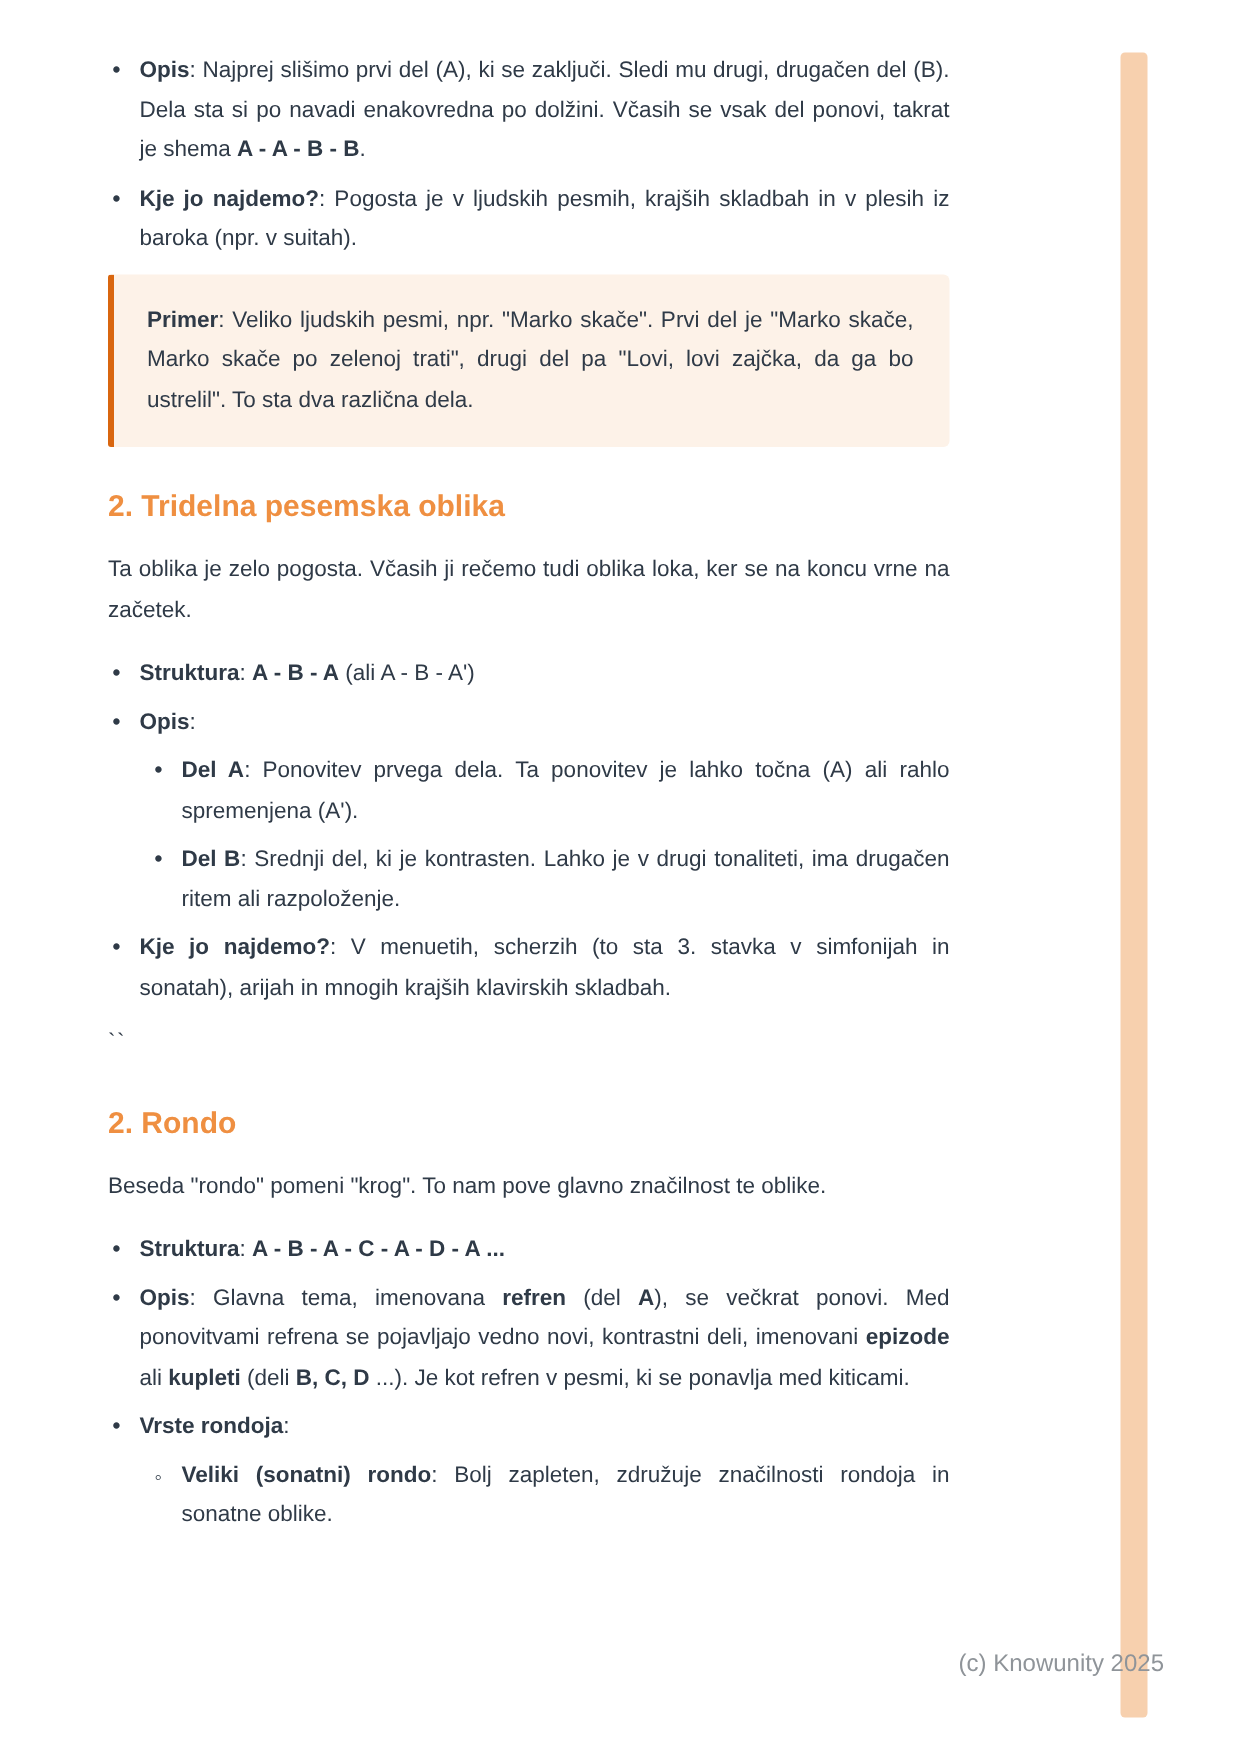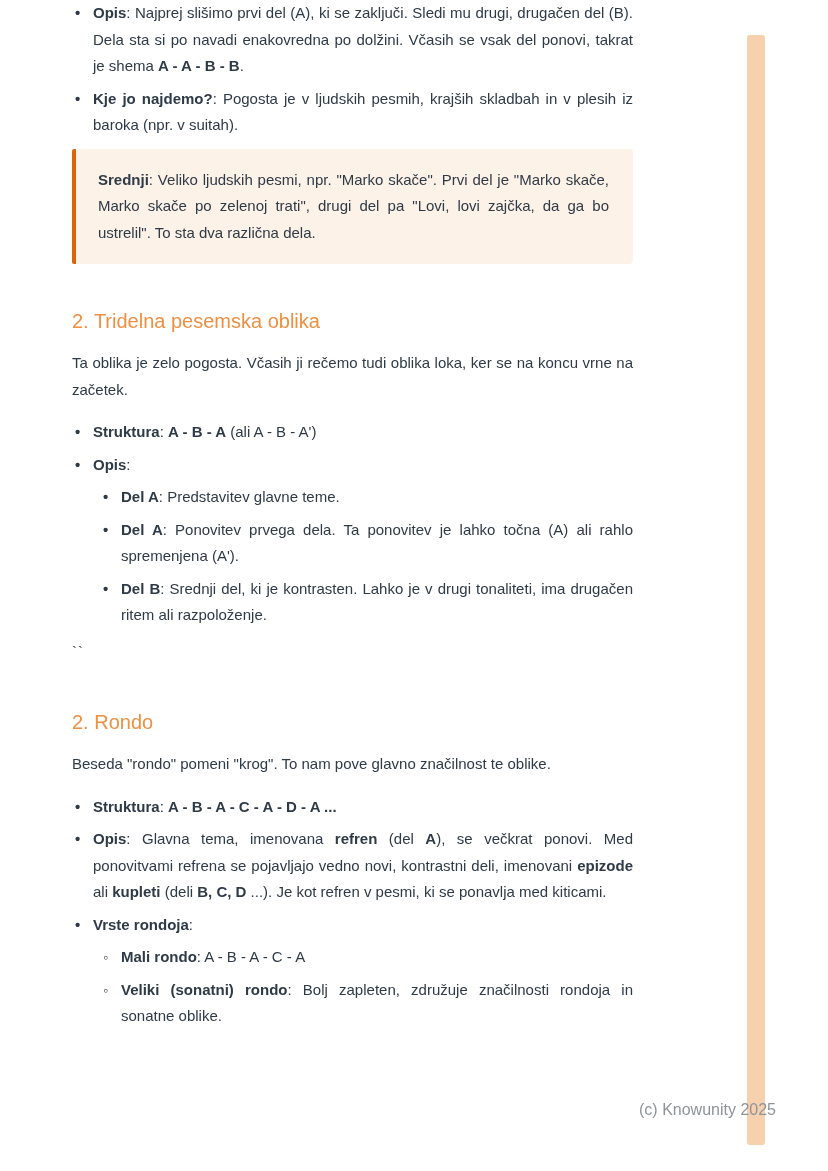--- a/index.html
+++ b/index.html
@@ -18,20 +18,21 @@
     right: 63px;
     width: 18px;
     height: 1110px;
     background: var(--side-strip, #f7d0ae);
     border-radius: 3px;
   }
   .content {
     position: relative;
     margin-left: 72px;
     width: 561px;
+    padding-top: 34px;
     font-size: 15px;
     line-height: 26.5px;
   }
   strong { font-weight: 700; }
   ul { list-style: none; }
   .blist > li {
     position: relative;
     padding-left: 21px;
     margin-bottom: 6px;
     text-align: justify;
@@ -67,22 +68,22 @@
     background: var(--callout-background, #fdf2e8);
     border-left: 4px solid var(--callout-border, #d9660f);
     border-radius: 2px 4px 4px 2px;
     padding: 18px 24px 18px 22px;
   }
   .callout-text { text-align: justify; }
   .section-heading {
     color: var(--heading-orange, #ef8f41);
     font-size: 20px;
     line-height: 26px;
-    font-weight: 400;
-    margin-top: 44px;
+    font-weight: 700;
+    margin-top: 27px;
     margin-bottom: 16px;
   }
   .intro { text-align: justify; margin-bottom: 16px; }
   .stray { margin-top: 10px; letter-spacing: 1px; }
   .footer {
     position: absolute;
     top: 1101px;
     right: 52px;
     font-size: 16px;
     color: var(--footer-text, #8f9499);
@@ -96,52 +97,51 @@
   <div class="side-strip"></div>
 
   <main class="content">
 
     <ul class="blist">
       <li><strong>Opis</strong><span>: Najprej slišimo prvi del (A), ki se zaključi. Sledi mu drugi, drugačen del (B). Dela sta si po navadi enakovredna po dolžini. Včasih se vsak del ponovi, takrat je shema </span><strong>A - A - B - B</strong><span>.</span></li>
       <li><strong>Kje jo najdemo?</strong><span>: Pogosta je v ljudskih pesmih, krajših skladbah in v plesih iz baroka (npr. v suitah).</span></li>
     </ul>
 
     <div class="callout">
-      <p class="callout-text"><strong>Srednji</strong><span>: Veliko ljudskih pesmi, npr. "Marko skače". Prvi del je "Marko skače, Marko skače po zelenoj trati", drugi del pa "Lovi, lovi zajčka, da ga bo ustrelil". To sta dva različna dela.</span></p>
+      <p class="callout-text"><strong>Primer</strong><span>: Veliko ljudskih pesmi, npr. "Marko skače". Prvi del je "Marko skače, Marko skače po zelenoj trati", drugi del pa "Lovi, lovi zajčka, da ga bo ustrelil". To sta dva različna dela.</span></p>
     </div>
 
     <h2 class="section-heading">2. Tridelna pesemska oblika</h2>
 
     <p class="intro">Ta oblika je zelo pogosta. Včasih ji rečemo tudi oblika loka, ker se na koncu vrne na začetek.</p>
 
     <ul class="blist">
       <li><strong>Struktura</strong><span>: </span><strong>A - B - A</strong><span> (ali A - B - A')</span></li>
       <li>
         <span><strong>Opis</strong><span>:</span></span>
         <ul class="sublist">
-          <li><strong>Del A</strong><span>: Predstavitev glavne teme.</span></li>
           <li><strong>Del A</strong><span>: Ponovitev prvega dela. Ta ponovitev je lahko točna (A) ali rahlo spremenjena (A').</span></li>
           <li><strong>Del B</strong><span>: Srednji del, ki je kontrasten. Lahko je v drugi tonaliteti, ima drugačen ritem ali razpoloženje.</span></li>
         </ul>
       </li>
+      <li><strong>Kje jo najdemo?</strong><span>: V menuetih, scherzih (to sta 3. stavka v simfonijah in sonatah), arijah in mnogih krajših klavirskih skladbah.</span></li>
     </ul>
 
     <p class="stray">``</p>
 
     <h2 class="section-heading">2. Rondo</h2>
 
     <p class="intro">Beseda "rondo" pomeni "krog". To nam pove glavno značilnost te oblike.</p>
 
     <ul class="blist">
       <li><strong>Struktura</strong><span>: </span><strong>A - B - A - C - A - D - A ...</strong></li>
       <li><strong>Opis</strong><span>: Glavna tema, imenovana </span><strong>refren</strong><span> (del </span><strong>A</strong><span>), se večkrat ponovi. Med ponovitvami refrena se pojavljajo vedno novi, kontrastni deli, imenovani </span><strong>epizode</strong><span> ali </span><strong>kupleti</strong><span> (deli </span><strong>B, C, D</strong><span> ...). Je kot refren v pesmi, ki se ponavlja med kiticami.</span></li>
       <li>
         <span><strong>Vrste rondoja</strong><span>:</span></span>
         <ul class="sublist hollow">
-          <li><strong>Mali rondo</strong><span>: A - B - A - C - A</span></li>
           <li><strong>Veliki (sonatni) rondo</strong><span>: Bolj zapleten, združuje značilnosti rondoja in sonatne oblike.</span></li>
         </ul>
       </li>
     </ul>
 
   </main>
 
   <div class="footer">(c) Knowunity 2025</div>
 </div>
 

